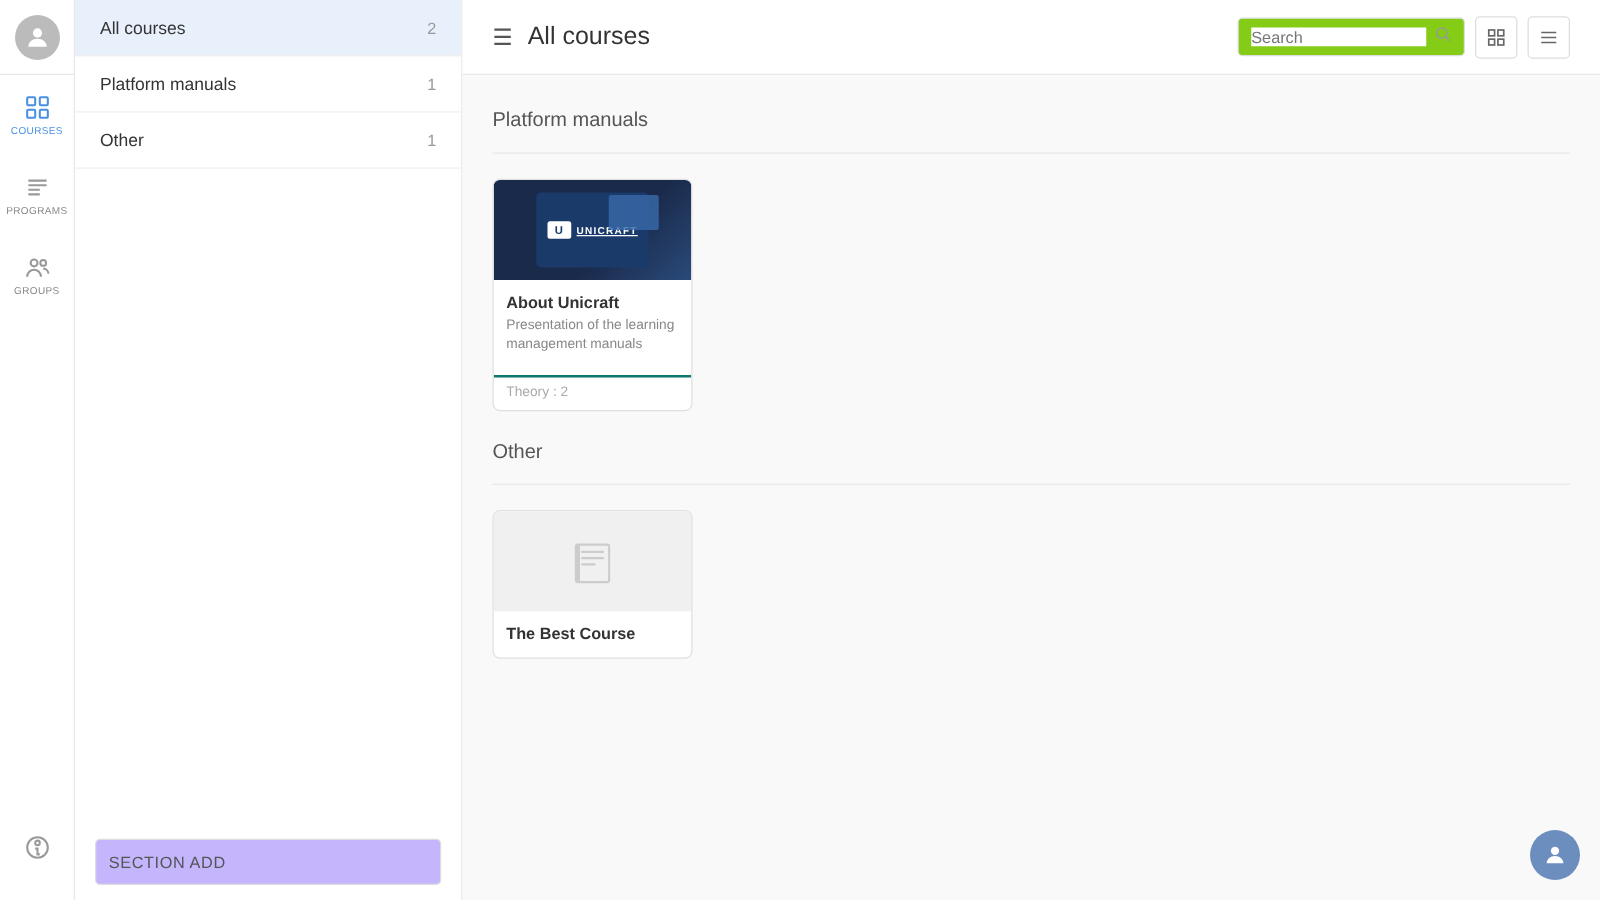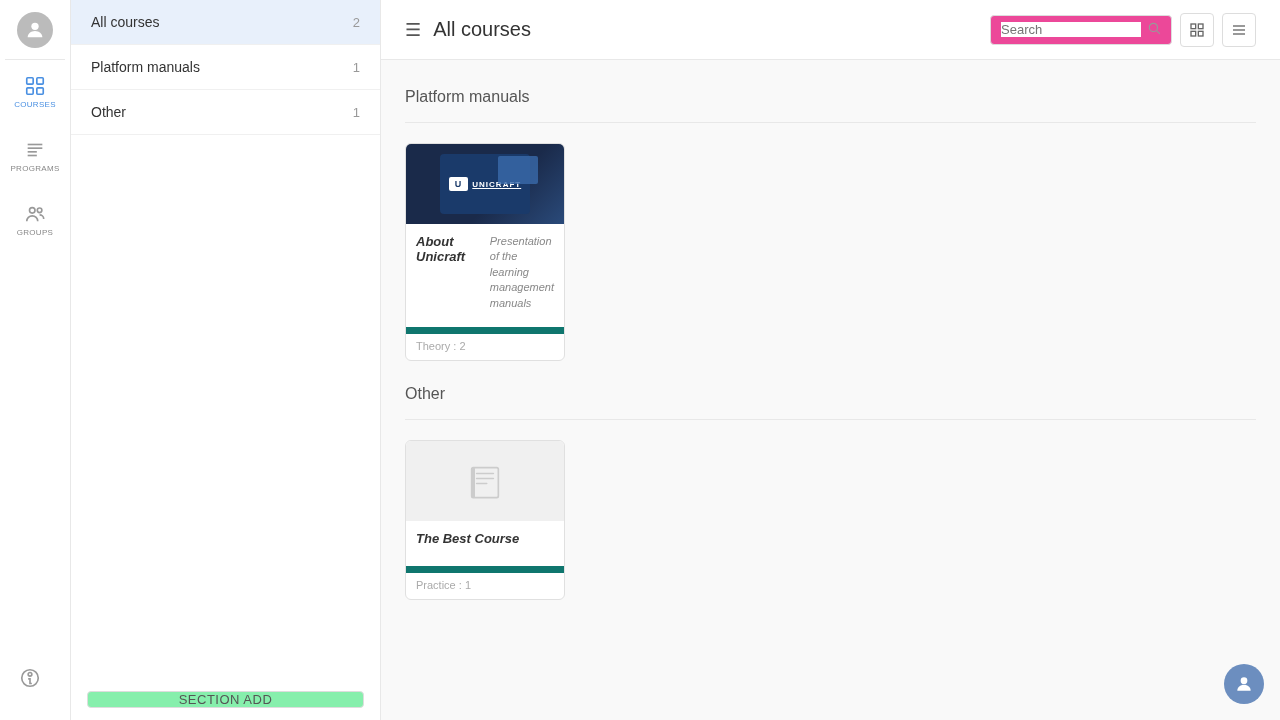--- a/index.html
+++ b/index.html
@@ -1,20 +1,20 @@
 <!DOCTYPE html>
 <html><head>
   <meta charset="utf-8">
   <style>
     * { margin: 0; padding: 0; box-sizing: border-box; }
     body { font-family: -apple-system, BlinkMacSystemFont, 'Segoe UI', sans-serif; background: #fff; width: 1280px; height: 720px; overflow: hidden; display: flex; }
 
     
     .nav-icons {
-      width: 71px;
+      width: 60px;
       background: #fff;
       border-right: 1px solid #e8e8e8;
       display: flex;
       flex-direction: column;
       align-items: center;
       padding-top: 0;
       position: relative;
     }
     .nav-avatar {
       width: 60px;
@@ -95,24 +95,25 @@
       background: #e8f0fb;
       color: #333;
       font-weight: 500;
     }
     .sidebar-item-count {
       color: #999;
       font-size: 13px;
     }
     .sidebar-add-btn {
       margin: 12px 16px;
-      background: #86efac;
+      padding: 10px;
+      background: #c4b5fd;
       border: 1px solid #ddd;
       border-radius: 4px;
-      text-align: center;
+      text-align: left;
       font-size: 13px;
       color: #555;
       cursor: pointer;
       text-transform: uppercase;
       letter-spacing: 0.5px;
     }
 
     
     .main {
       flex: 1;
@@ -149,21 +150,21 @@
       display: flex;
       align-items: center;
       gap: 8px;
     }
     .search-box {
       display: flex;
       align-items: center;
       border: 1px solid #ddd;
       border-radius: 4px;
       padding: 5px 10px;
-      background: #ec4899;
+      background: #84cc16;
       gap: 6px;
     }
     .search-box input {
       border: none;
       outline: none;
       font-size: 13px;
       width: 140px;
       color: #333;
     }
     .icon-btn {
@@ -225,40 +226,39 @@
       background: #f0f0f0;
       display: flex;
       align-items: center;
       justify-content: center;
       height: 80px;
     }
     .card-body {
       padding: 10px 10px 8px;
       flex: 1;
       display: flex;
-      flex-direction: row;
-      font-style: italic;
+      flex-direction: column;
     }
     .card-title {
       font-size: 13px;
       font-weight: 600;
       color: #333;
       margin-bottom: 4px;
     }
     .card-desc {
       font-size: 11px;
       color: #888;
       line-height: 1.4;
       flex: 1;
     }
     .card-footer {
       padding: 6px 10px 8px;
       font-size: 11px;
       color: #aaa;
-      border-top: 7px solid #0f766e;
+      border-top: 2px solid #0f766e;
       margin-top: 8px;
     }
     .card-footer span.label {
       color: #aaa;
     }
     .card-footer span.count {
       color: #aaa;
     }
 
     .divider-line {
@@ -431,25 +431,20 @@
               <rect x="13" y="14" width="22" height="2" rx="1" fill="#ccc"></rect>
               <rect x="13" y="20" width="22" height="2" rx="1" fill="#ccc"></rect>
               <rect x="13" y="26" width="14" height="2" rx="1" fill="#ccc"></rect>
               <rect x="8" y="8" width="4" height="36" rx="1" fill="#ccc"></rect>
             </svg>
           </div>
           <div class="card-body">
             <div class="card-title">The Best Course</div>
             <div class="card-desc"></div>
           </div>
-          <div class="card-footer">
-            <span class="label">Practice</span>
-            <span class="count"> : </span>
-            <span class="count">1</span>
-          </div>
         </div>
       </div>
     </div>
 
   </div>
 </div>
 
 <div class="support-btn">
   <svg width="20" height="20" viewBox="0 0 24 24" fill="white">
     <circle cx="12" cy="8" r="4"></circle>

